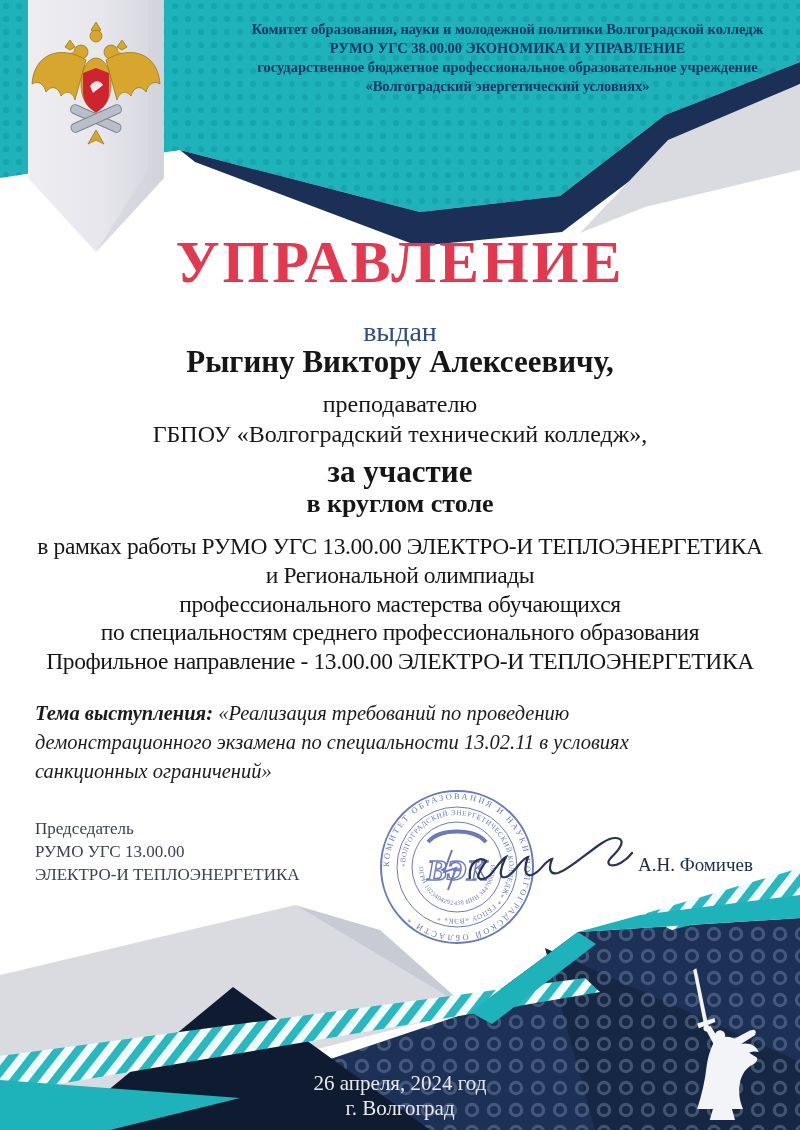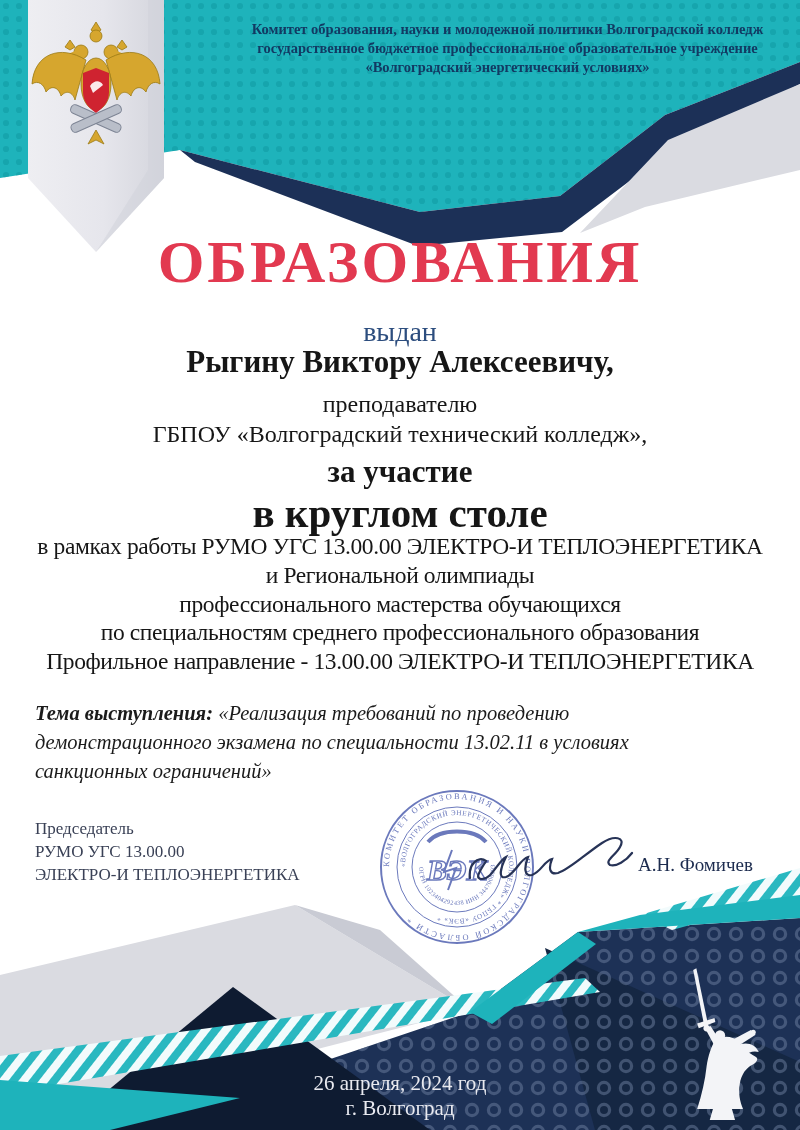--- a/index.html
+++ b/index.html
@@ -17,21 +17,21 @@
   }
   .cert-title{
     top:228px;font-size:60px;font-weight:700;letter-spacing:3px;
     color:#e23950;z-index:4;
   }
   .issued{top:316px;font-size:28px;color:#2c4d7e;z-index:4;}
   .recipient-name{top:344px;font-size:31px;font-weight:700;z-index:4;}
   .recipient-role{top:391px;font-size:24px;z-index:4;}
   .recipient-org{top:421px;font-size:24px;z-index:4;}
   .award-1{top:454px;font-size:31px;font-weight:700;z-index:4;}
-  .award-2{top:489px;font-size:41px;font-weight:700;z-index:4;}
+  .award-2{top:489px;font-size:26px;font-weight:700;z-index:4;}
   .event-block{top:532px;font-size:23.5px;line-height:28.8px;letter-spacing:-0.4px;z-index:4;}
   .topic-block{
     position:absolute;top:699px;left:35px;width:630px;text-align:left;
     font-size:20.5px;line-height:29px;color:#1b1b1b;z-index:4;font-style:italic;
   }
   .topic-label{font-weight:700;}
   .topic-label::after{content:" ";}
   .sign-block{
     position:absolute;top:817px;left:35px;text-align:left;
     font-size:17px;line-height:23px;color:#3a4156;z-index:4;
@@ -159,25 +159,26 @@
       <polyline points="92,70 84,92 96,88 88,110" fill="none" stroke="#5767b3" stroke-width="2"></polyline>
     </g>
     <path d="M110,98 C108,85 118,75 126,81 C120,91 114,99 122,99 C132,99 138,81 146,77
          C140,89 138,99 146,97 C156,93 160,79 168,77 C164,87 164,97 172,95
          C182,91 184,81 192,79 C188,89 190,95 198,93 C210,89 224,75 242,63
          C254,55 266,57 260,67 C256,75 244,81 250,85 C256,87 266,81 272,73" fill="none" stroke="#273357" stroke-width="2.2" stroke-linecap="round"></path>
   </svg>
 
   <div class="header-block">
     <div>Комитет образования, науки и молодежной политики Волгоградской колледж</div>
+    <div>РУМО УГС 38.00.00 ЭКОНОМИКА И УПРАВЛЕНИЕ</div>
     <div>государственное бюджетное профессиональное образовательное учреждение</div>
     <div>«Волгоградский энергетический условиях»</div>
   </div>
 
-  <div class="txt cert-title">ОБРАЗОВАНИЯ</div>
+  <div class="txt cert-title">УПРАВЛЕНИЕ</div>
   <div class="txt issued">выдан</div>
   <div class="txt recipient-name">Рыгину Виктору Алексеевичу,</div>
   <div class="txt recipient-role">преподавателю</div>
   <div class="txt recipient-org">ГБПОУ «Волгоградский технический колледж»,</div>
   <div class="txt award-1">за участие</div>
   <div class="txt award-2">в круглом столе</div>
 
   <div class="txt event-block">
     <div>в рамках работы РУМО УГС 13.00.00 ЭЛЕКТРО-И ТЕПЛОЭНЕРГЕТИКА</div>
     <div>и Региональной олимпиады</div>

